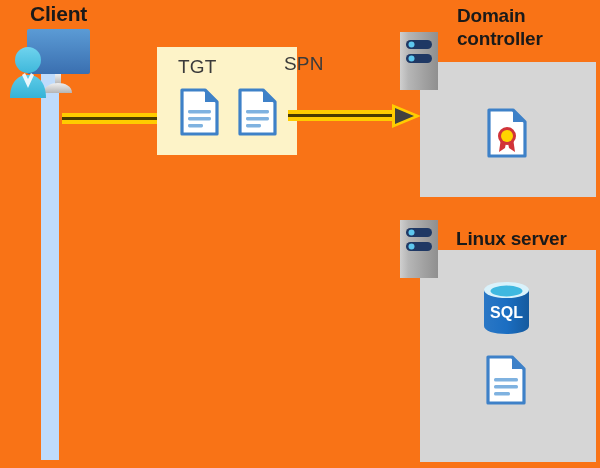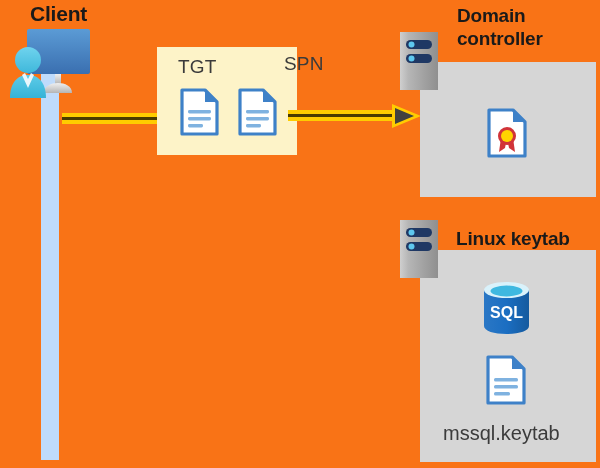--- a/index.html
+++ b/index.html
@@ -206,21 +206,21 @@
         </linearGradient>
       </defs>
       <rect x="0" y="0" width="38" height="58" fill="url(#srvGrad2)"></rect>
       <rect x="6" y="8" width="26" height="9" rx="4.5" fill="#1f3864"></rect>
       <circle cx="11.5" cy="12.5" r="3" fill="#5ec8ef"></circle>
       <rect x="6" y="22" width="26" height="9" rx="4.5" fill="#1f3864"></rect>
       <circle cx="11.5" cy="26.5" r="3" fill="#5ec8ef"></circle>
     </svg>
   </div>
 
-  <div class="label-bold" style="left:456px; top:228px; font-size:19px;">Linux keytab</div>
+  <div class="label-bold" style="left:456px; top:228px; font-size:19px;">Linux server</div>
 
   <div class="icon-wrap" style="left:481px; top:281px; width:51px; height:54px;">
     <svg width="51" height="54" viewBox="0 0 51 54">
       <defs>
         <linearGradient id="sqlBody" x1="0" y1="0" x2="1" y2="0">
           <stop offset="0%" stop-color="#2a77c5"></stop>
           <stop offset="50%" stop-color="#1b6ec2"></stop>
           <stop offset="100%" stop-color="#155a9e"></stop>
         </linearGradient>
       </defs>
@@ -238,15 +238,14 @@
   <div class="icon-wrap" style="left:486px; top:355px; width:40px; height:50px;">
     <svg width="40" height="50" viewBox="0 0 40 50">
       <path d="M2 2 H26 L38 14 V48 H2 Z" fill="#ffffff" stroke="#3e81c8" stroke-width="3.2" stroke-linejoin="round"></path>
       <path d="M26 2 L38 14 H26 Z" fill="#3e81c8"></path>
       <rect x="8" y="23" width="24" height="3.6" rx="1.5" fill="#7fb2e0"></rect>
       <rect x="8" y="30" width="24" height="3.6" rx="1.5" fill="#7fb2e0"></rect>
       <rect x="8" y="37" width="16" height="3.6" rx="1.5" fill="#7fb2e0"></rect>
     </svg>
   </div>
 
-  <div class="label-plain" style="left:443px; top:422px; font-size:20px; color:#3b3b3b;">mssql.keytab</div>
 
 </div>
 
 </body></html>

